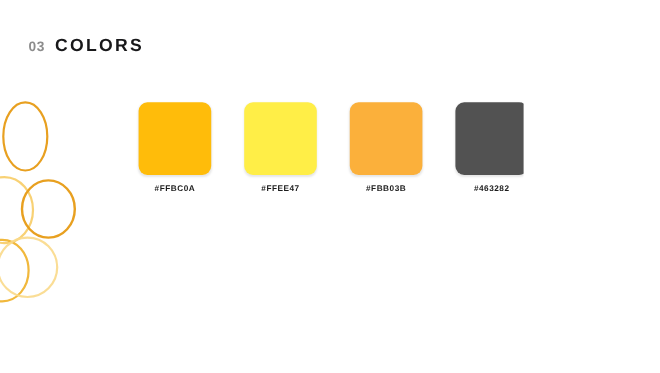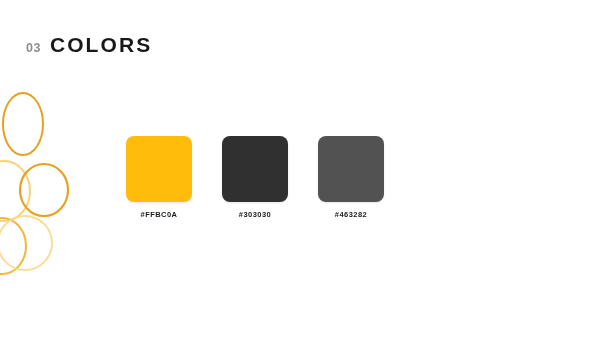--- a/index.html
+++ b/index.html
@@ -42,21 +42,21 @@
     align-items: baseline;
     gap: 9px;
   }
   #section-number {
     font-size: 12.5px;
     font-weight: 700;
     letter-spacing: 0.5px;
     color: #8d8d8d;
   }
   #section-title {
-    font-size: 21px;
+    font-size: 16px;
     font-weight: 700;
     letter-spacing: 2.1px;
     color: #18181a;
   }
 
   
   #palette {
     position: absolute;
     left: 126px;
     top: 93px;
@@ -64,21 +64,20 @@
     grid-template-columns: repeat(4, 66px);
     grid-template-rows: repeat(2, auto);
     column-gap: 30px;
     row-gap: 36px;
   }
   .swatch-cell {
     width: 66px;
     display: flex;
     flex-direction: column;
     align-items: center;
-    margin-top: 43px;
   }
   .swatch-chip {
     width: 66px;
     height: 66px;
     border-radius: 8px;
     box-shadow: 0 1px 2px rgba(0,0,0,0.10);
   }
   .swatch-chip.is-white {
     background: #FFFFFF;
     border: 1px solid #d9d9d9;
@@ -119,22 +118,26 @@
     <span id="section-number">03</span>
     <span id="section-title">COLORS</span>
   </div>
 
   <div id="palette">
       <div class="swatch-cell">
         <div class="swatch-chip" style="background: rgb(255, 188, 10);"></div>
         <div class="swatch-hex">#FFBC0A</div>
       </div>
       <div class="swatch-cell">
-        <div class="swatch-chip" style="background: rgb(48, 48, 48);"></div>
-        <div class="swatch-hex">#303030</div>
+        <div class="swatch-chip" style="background: rgb(255, 238, 71);"></div>
+        <div class="swatch-hex">#FFEE47</div>
+      </div>
+      <div class="swatch-cell">
+        <div class="swatch-chip" style="background: rgb(251, 176, 59);"></div>
+        <div class="swatch-hex">#FBB03B</div>
       </div>
       <div class="swatch-cell">
         <div class="swatch-chip" style="background: rgb(82, 82, 82);"></div>
         <div class="swatch-hex">#463282</div>
       </div>
     </div>
 
 </div>
 
 </body></html>

